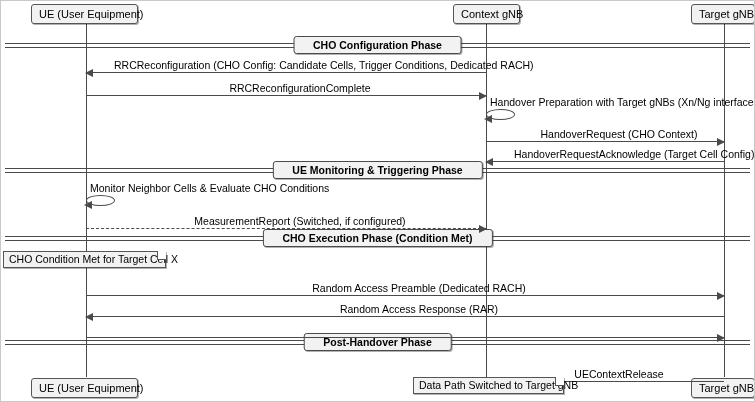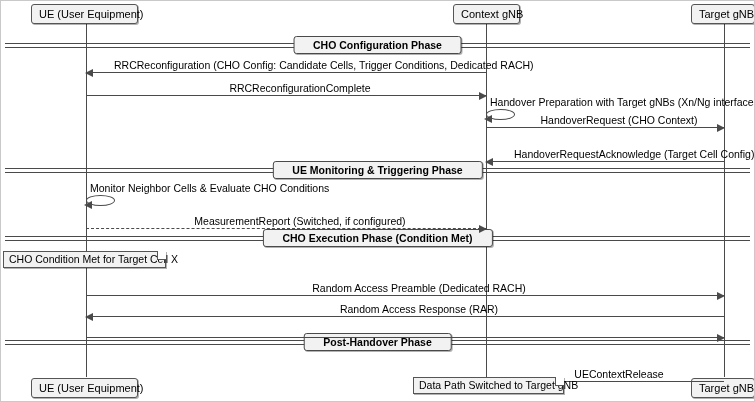--- a/index.html
+++ b/index.html
@@ -209,21 +209,21 @@
     <div class="line"></div>
     <div class="head"></div>
   </div>
 
   <div class="msg right" style="left:85px;width:400px;top:75px;">
     <div class="mlabel">RRCReconfigurationComplete</div>
     <div class="line"></div>
     <div class="head"></div>
   </div>
 
-  <div class="msg right" style="left:485px;width:238px;top:107px;">
+  <div class="msg right" style="left:485px;width:238px;top:121px;">
     <div class="mlabel">HandoverRequest (CHO Context)</div>
     <div class="line"></div>
     <div class="head"></div>
   </div>
 
   <div class="msg left" style="left:485px;width:238px;top:141px;">
     <div class="mlabel">HandoverRequestAcknowledge (Target Cell Config)</div>
     <div class="line"></div>
     <div class="head"></div>
   </div>

